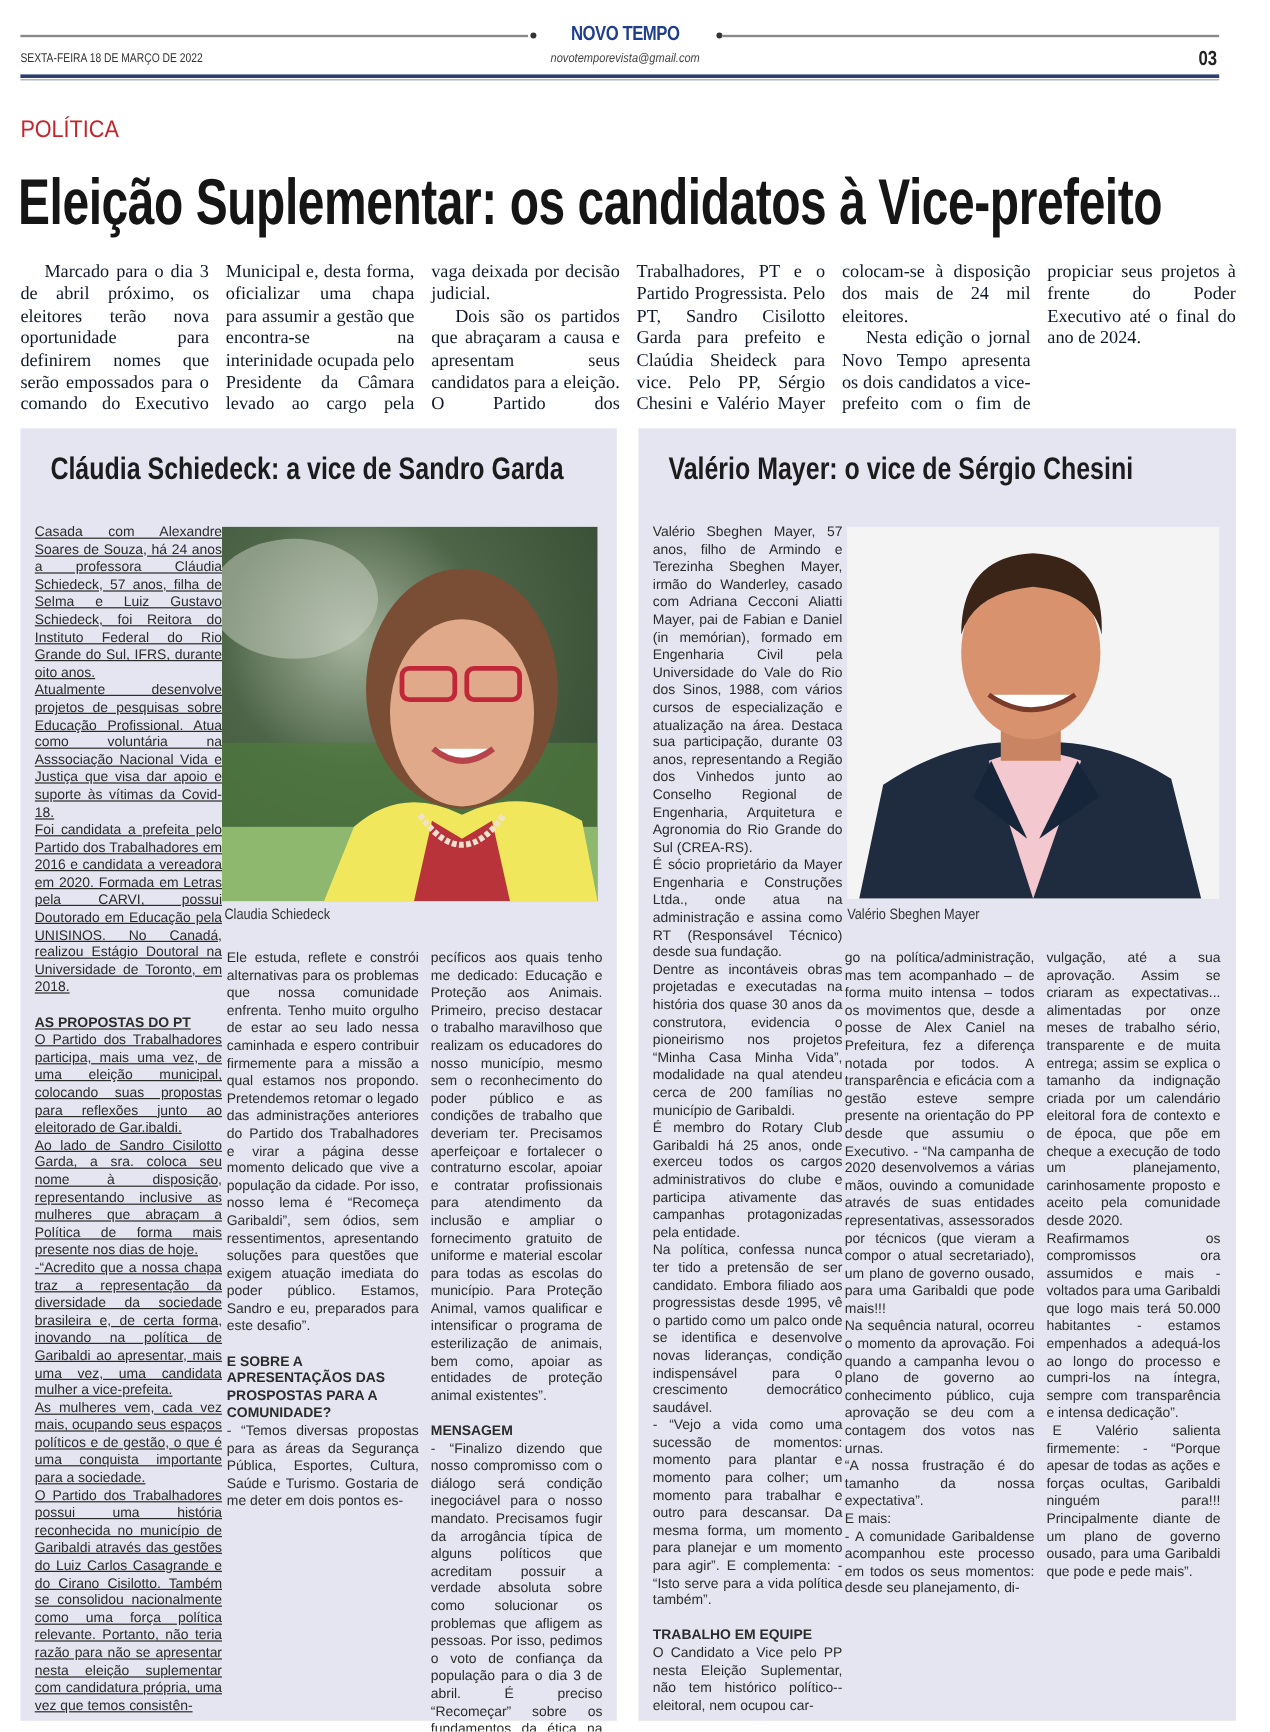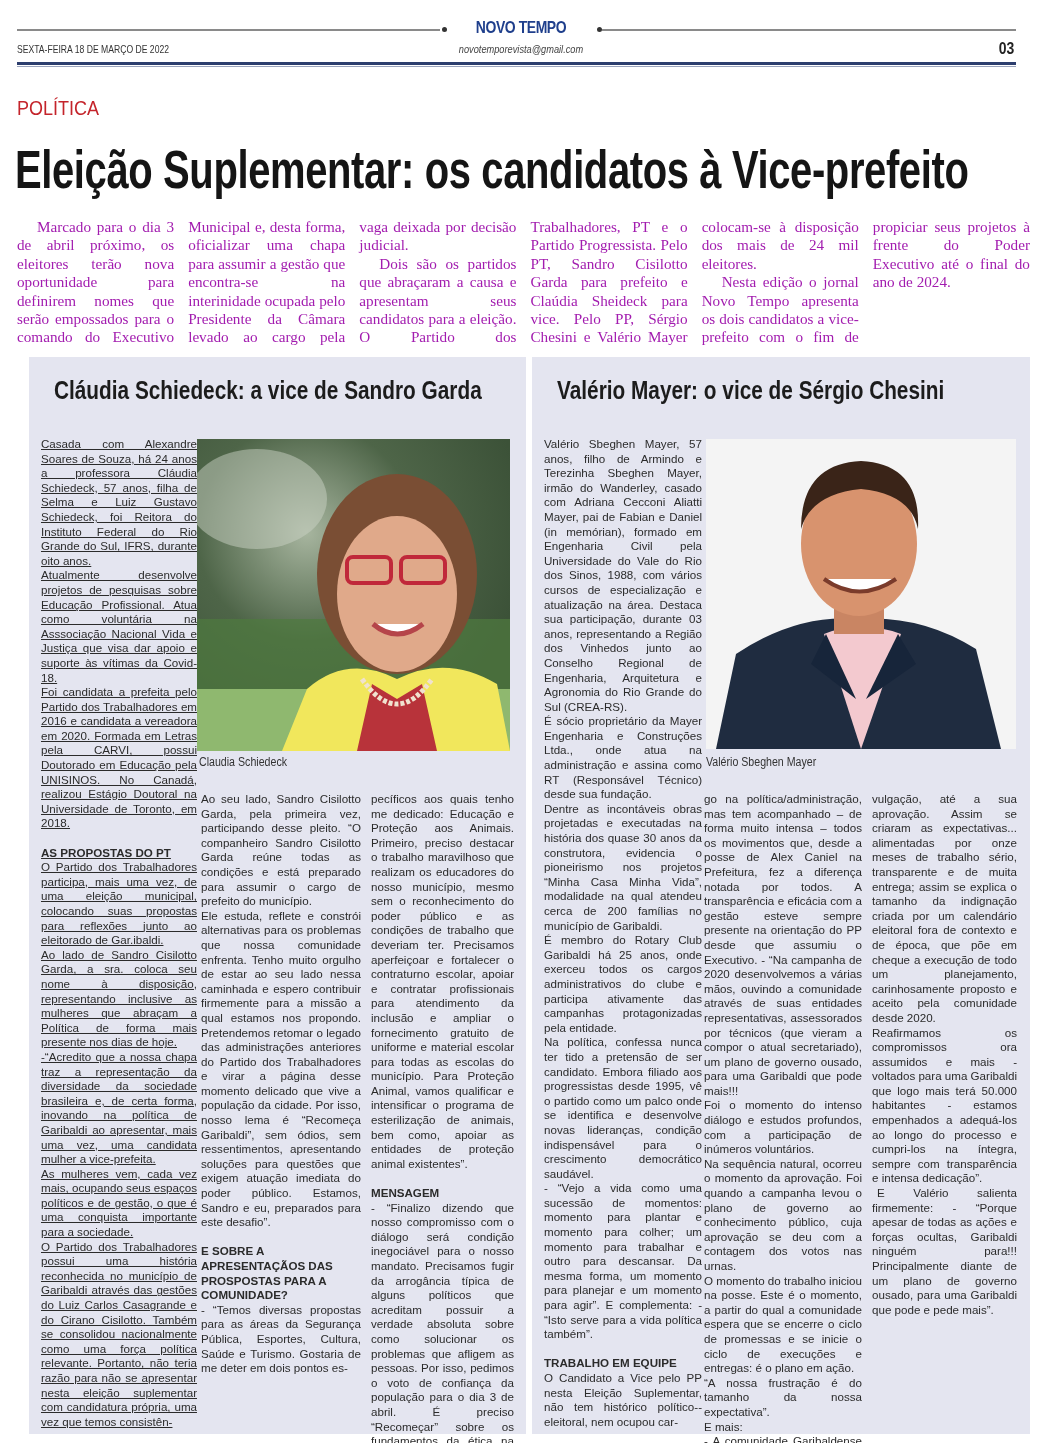--- a/index.html
+++ b/index.html
@@ -20,27 +20,27 @@
   .mast-page { position: absolute; top: 39px; right: 42px; font-weight: bold; font-size: 17px; color: #222; transform: scaleX(0.82); }
   .mast-bar { position: absolute; top: 62px; left: 17px; width: 999px; height: 3px; background: #2d3e6e; }
   .mast-bar2 { position: absolute; top: 66px; left: 17px; width: 999px; height: 1px; background: #9aa3bc; }
 
   .section-label { position: absolute; top: 97px; left: 17px; color: #c4242b; font-size: 20px; transform: scaleX(0.9); transform-origin: left; }
   .headline { position: absolute; top: 138px; left: 15px; width: 1030px; font-weight: bold; font-size: 54px;
     color: #151515; white-space: nowrap; letter-spacing: -0.5px; transform: scaleX(0.74); transform-origin: left; }
 
   
   .lead { position: absolute; top: 218px; left: 17px; width: 1013px; columns: 6; column-gap: 14px;
-    font-family: "Liberation Serif", serif; font-size: 15.2px; line-height: 18.4px; color: #a21caf;
+    font-family: "Liberation Serif", serif; font-size: 15.2px; line-height: 18.4px; color: #0f172a;
     text-align: justify; hyphens: manual; }
   .lead p { text-indent: 20px; }
 
   
   .panel { position: absolute; top: 357px; height: 1077px; background: #e4e5f0; }
-  .panel.left { left: 29px; width: 497px; }
+  .panel.left { left: 17px; width: 497px; }
   .panel.right { left: 532px; width: 498px; }
   .panel-title { position: absolute; top: 18px; left: 25px; font-weight: bold; font-size: 26px; color: #1c1c1c;
     white-space: nowrap; transform: scaleX(0.8); transform-origin: left; }
 
   .col { position: absolute; font-size: 11.6px; line-height: 14.6px; color: #2b2b2b; text-align: justify; }
   .col p { margin: 0; }
   .col .sub { font-weight: bold; margin-top: 14.6px; }
   .col .indent { text-indent: 5px; }
 
   .photo { position: absolute; overflow: hidden; }
@@ -111,21 +111,20 @@
       <path d="M176 185 Q200 205 226 185" stroke="#b5454a" stroke-width="5" fill="#fff"></path>
 
       <path d="M85 312 L110 250 Q150 215 200 240 Q250 215 300 245 L313 312 Z" fill="#f1e75c"></path>
       <path d="M160 312 L175 245 L200 260 L225 245 L240 312 Z" fill="#b8333a"></path>
       <path d="M165 240 Q200 290 235 240" stroke="#f0e2cf" stroke-width="5" fill="none" stroke-dasharray="4 2"></path>
     </svg>
   </div>
   <div class="caption" style="left:170px; top:398px;">Claudia Schiedeck</div>
 
   <div class="col" style="left:172px; top:435px; width:160px;">
-    <p>Ao seu lado, Sandro Cisilotto Garda, pela primeira vez, participando desse pleito. “O companheiro Sandro Cisilotto Garda reúne todas as condições e está preparado para assumir o cargo de prefeito do município.</p>
     <p>Ele estuda, reflete e constrói alternativas para os problemas que nossa comunidade enfrenta. Tenho muito orgulho de estar ao seu lado nessa caminhada e espero contribuir firmemente para a missão a qual estamos nos propondo. Pretendemos retomar o legado das administrações anteriores do Partido dos Trabalhadores e virar a página desse momento delicado que vive a população da cidade. Por isso, nosso lema é “Recomeça Garibaldi”, sem ódios, sem ressentimentos, apresentando soluções para questões que exigem atuação imediata do poder público. Estamos, Sandro e eu, preparados para este desafio”.</p>
     <p class="sub" style="text-align:left">E SOBRE A APRESENTAÇÃOS DAS PROSPOSTAS PARA A COMUNIDADE?</p>
     <p>- “Temos diversas propostas para as áreas da Segurança Pública, Esportes, Cultura, Saúde e Turismo. Gostaria de me deter em dois pontos es-</p>
   </div>
 
   <div class="col" style="left:342px; top:435px; width:143px;">
     <p>pecíficos aos quais tenho me dedicado: Educação e Proteção aos Animais. Primeiro, preciso destacar o trabalho maravilhoso que realizam os educadores do nosso município, mesmo sem o reconhecimento do poder público e as condições de trabalho que deveriam ter. Precisamos aperfeiçoar e fortalecer o contraturno escolar, apoiar e contratar profissionais para atendimento da inclusão e ampliar o fornecimento gratuito de uniforme e material escolar para todas as escolas do município. Para Proteção Animal, vamos qualificar e intensificar o programa de esterilização de animais, bem como, apoiar as entidades de proteção animal existentes”.</p>
     <p class="sub">MENSAGEM</p>
     <p>- “Finalizo dizendo que nosso compromisso com o diálogo será condição inegociável para o nosso mandato. Precisamos fugir da arrogância típica de alguns políticos que acreditam possuir a verdade absoluta sobre como solucionar os problemas que afligem as pessoas. Por isso, pedimos o voto de confiança da população para o dia 3 de abril. É preciso “Recomeçar” sobre os fundamentos da ética na política e o respeito às pessoas”.</p>
   </div>
@@ -160,23 +159,21 @@
       <ellipse cx="153" cy="105" rx="58" ry="72" fill="#d8936e"></ellipse>
 
       <path d="M95 90 Q95 25 155 22 Q215 25 212 90 Q205 55 155 50 Q105 55 95 90 Z" fill="#3a2418"></path>
       <path d="M118 140 Q153 165 190 140" stroke="#7a3b2b" stroke-width="4" fill="#fff"></path>
     </svg>
   </div>
   <div class="caption" style="left:174px; top:398px;">Valério Sbeghen Mayer</div>
 
   <div class="col" style="left:172px; top:435px; width:158px;">
     <p>go na política/administração, mas tem acompanhado – de forma muito intensa – todos os movimentos que, desde a posse de Alex Caniel na Prefeitura, fez a diferença notada por todos. A transparência e eficácia com a gestão esteve sempre presente na orientação do PP desde que assumiu o Executivo. - “Na campanha de 2020 desenvolvemos a várias mãos, ouvindo a comunidade através de suas entidades representativas, assessorados por técnicos (que vieram a compor o atual secretariado), um plano de governo ousado, para uma Garibaldi que pode mais!!!</p>
-    <p>Foi o momento do intenso diálogo e estudos profundos, com a participação de inúmeros voluntários.</p>
     <p>Na sequência natural, ocorreu o momento da aprovação. Foi quando a campanha levou o plano de governo ao conhecimento público, cuja aprovação se deu com a contagem dos votos nas urnas.</p>
-    <p>O momento do trabalho iniciou na posse. Este é o momento, a partir do qual a comunidade espera que se encerre o ciclo de promessas e se inicie o ciclo de execuções e entregas: é o plano em ação.</p>
     <p>“A nossa frustração é do tamanho da nossa expectativa”.</p>
     <p>E mais:</p>
     <p>- A comunidade Garibaldense acompanhou este processo em todos os seus momentos: desde seu planejamento, di-</p>
   </div>
 
   <div class="col" style="left:340px; top:435px; width:145px;">
     <p>vulgação, até a sua aprovação. Assim se criaram as expectativas... alimentadas por onze meses de trabalho sério, transparente e de muita entrega; assim se explica o tamanho da indignação criada por um calendário eleitoral fora de contexto e de época, que põe em cheque a execução de todo um planejamento, carinhosamente proposto e aceito pela comunidade desde 2020.</p>
     <p>Reafirmamos os compromissos ora assumidos e mais - voltados para uma Garibaldi que logo mais terá 50.000 habitantes - estamos empenhados a adequá-los ao longo do processo e cumpri-los na íntegra, sempre com transparência e intensa dedicação”.</p>
     <p class="indent">E Valério salienta firmemente: - “Porque apesar de todas as ações e forças ocultas, Garibaldi ninguém para!!! Principalmente diante de um plano de governo ousado, para uma Garibaldi que pode e pede mais”.</p>
   </div>

